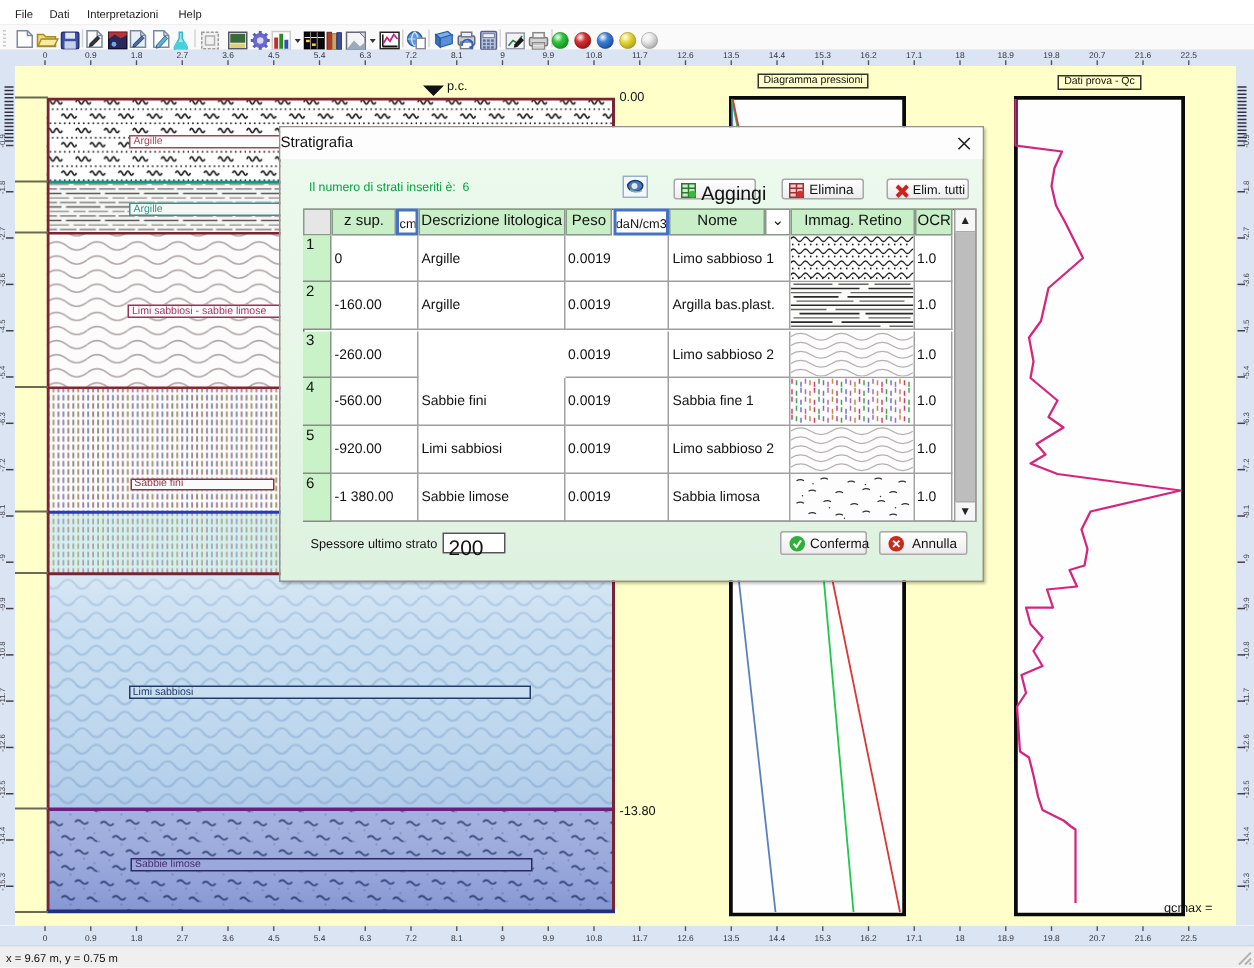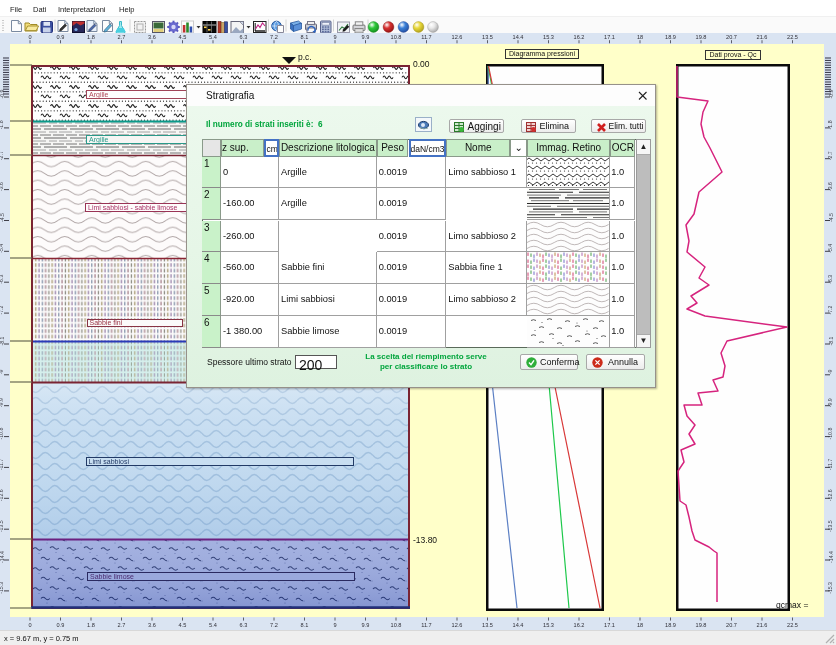--- a/index.html
+++ b/index.html
@@ -497,35 +497,35 @@
     <text x="792.5" y="10.2" font-size="5.6" text-anchor="middle" fill="#303038" font-family="Liberation Sans">22.5</text>
   </svg>
 <div class="abs" style="left:0;top:630px;width:836px;height:15px;background:#efefef;border-top:1px solid #d8d8d8;font-size:7.5px;color:#111">
 <span class="abs" style="left:4px;top:3px">x = 9.67 m, y = 0.75 m</span>
 <svg class="abs" style="right:1px;top:3px" width="10" height="10">
       <path d="M9,1 L1,9 M9,5 L5,9 M9,8 L8,9" stroke="#b0b0b0" stroke-width="1.2"></path>
     </svg>
 </div>
 <div class="abs" style="left:186px;top:84px;width:470px;height:304px;background:linear-gradient(180deg,#edf9ee 0%,#e6f6e7 55%,#def2e0 100%);border:1px solid #96918a;box-shadow:1px 1px 2px rgba(0,0,0,0.3)">
 <div class="abs" style="left:0;top:0;width:468px;height:21px;background:#fdfdfd;font-size:10px;color:#111">
-<span class="abs" style="left:19px;top:5px">Stratigrafia</span>
+<span class="abs" style="left:0;top:5px">Stratigrafia</span>
 <svg class="abs" style="left:450px;top:5px" width="12" height="12">
         <path d="M2,2 L9.5,9.5 M9.5,2 L2,9.5" stroke="#222" stroke-width="1.1"></path>
       </svg>
 </div>
-<div class="abs" style="left:19px;top:35px;font-size:8.2px;font-weight:bold;color:#00a53c">Il numero di strati inseriti è:&nbsp; 6</div>
+<div class="abs" style="left:19px;top:35px;font-size:8.2px;font-weight:normal;color:#00a53c">Il numero di strati inseriti è:&nbsp; 6</div>
 
 <div class="abs" style="left:228px;top:32px;width:17px;height:15px;background:#f4f8fb;border:1px solid #9ab0c8">
 <svg width="15" height="13">
         <ellipse cx="7.5" cy="6" rx="5" ry="3.6" fill="#4a7ab8" stroke="#1a3a6a"></ellipse>
         <circle cx="7" cy="6" r="2" fill="#dce8f8"></circle>
         <path d="M4,8.5 q4,2.5 8,0.5" stroke="#8aa" fill="none"></path>
       </svg>
 </div>
-<div class="abs" style="left:261.5px;top:33.5px;width:55px;height:14px;background:linear-gradient(#ffffff,#ececec);border:1px solid #a8a8a8;border-radius:2px;font-size:10px;color:#111">
+<div class="abs" style="left:261.5px;top:33.5px;width:55px;height:14px;background:linear-gradient(#ffffff,#ececec);border:1px solid #a8a8a8;border-radius:2px;font-size:13px;color:#111">
       <svg class="abs" style="left:4px;top:2.5px" width="10" height="10">
         <rect x="0.5" y="0.5" width="9" height="9" fill="#cfe8cf" stroke="#2a7a2a"></rect>
         <line x1="0.5" y1="3.5" x2="9.5" y2="3.5" stroke="#2a7a2a"></line>
         <line x1="0.5" y1="6.5" x2="9.5" y2="6.5" stroke="#2a7a2a"></line>
         <line x1="5" y1="0.5" x2="5" y2="9.5" stroke="#2a7a2a"></line>
         <circle cx="7.5" cy="7.5" r="2.4" fill="#3ab83a"></circle>
       </svg>
       <span class="abs" style="left:18px;top:1px;white-space:nowrap">Aggingi</span>
     </div>
 <div class="abs" style="left:333.5px;top:33.5px;width:55px;height:14px;background:linear-gradient(#ffffff,#ececec);border:1px solid #a8a8a8;border-radius:2px;font-size:9px;color:#111">
@@ -539,21 +539,21 @@
       <span class="abs" style="left:18px;top:1px;white-space:nowrap">Elimina</span>
     </div>
 <div class="abs" style="left:403.5px;top:33.5px;width:55px;height:14px;background:linear-gradient(#ffffff,#ececec);border:1px solid #a8a8a8;border-radius:2px;font-size:8.5px;color:#111">
       <svg class="abs" style="left:4px;top:2.5px" width="11" height="11">
         <path d="M2,2 L9,9 M9,2 L2,9" stroke="#d02020" stroke-width="2.6"></path>
       </svg>
       <span class="abs" style="left:17px;top:1px;white-space:nowrap">Elim. tutti</span>
     </div>
 <div class="abs" style="left:15px;top:53.5px;width:448.9px;height:209.5px;background:#fff;border:1px solid #5a6a5a"></div>
     <div class="abs" style="left:15px;top:53.5px;width:19px;height:18.0px;background:#e6e6e6;border:1px solid #8a9a8a;font-size:10px;text-align:center;line-height:16px;color:#111;overflow:hidden"></div>
-    <div class="abs" style="left:34px;top:53.5px;width:43.400000000000006px;height:18.0px;background:#c9efc9;border:1px solid #8a9a8a;font-size:10px;line-height:16px;color:#111;overflow:hidden">z sup.</div>
+    <div class="abs" style="left:34px;top:53.5px;width:43.400000000000006px;height:18.0px;background:#c9efc9;border:1px solid #8a9a8a;font-size:10px;text-align:center;line-height:16px;color:#111;overflow:hidden">z sup.</div>
     <div class="abs" style="left:77.4px;top:53.5px;width:14.599999999999994px;height:18.0px;background:#fff;border:2px solid #4472c4;font-size:8.5px;text-align:center;line-height:16px;color:#111;overflow:hidden">cm</div>
     <div class="abs" style="left:92px;top:53.5px;width:97.69999999999999px;height:18.0px;background:#c9efc9;border:1px solid #8a9a8a;font-size:10px;text-align:center;line-height:16px;color:#111;overflow:hidden">Descrizione litologica</div>
     <div class="abs" style="left:189.7px;top:53.5px;width:31.80000000000001px;height:18.0px;background:#c9efc9;border:1px solid #8a9a8a;font-size:10px;text-align:center;line-height:16px;color:#111;overflow:hidden">Peso</div>
     <div class="abs" style="left:221.5px;top:53.5px;width:37.80000000000001px;height:18.0px;background:#fff;border:2px solid #4472c4;font-size:8.5px;text-align:center;line-height:16px;color:#111;overflow:hidden">daN/cm3</div>
     <div class="abs" style="left:259.3px;top:53.5px;width:63.89999999999998px;height:18.0px;background:#c9efc9;border:1px solid #8a9a8a;font-size:10px;text-align:center;line-height:16px;color:#111;overflow:hidden">Nome Aggingi</div>
     <div class="abs" style="left:323.2px;top:53.5px;width:16.80000000000001px;height:18.0px;background:#fff;border:1px solid #8a9a8a;font-size:10px;text-align:center;line-height:16px;color:#111;overflow:hidden">⌄</div>
     <div class="abs" style="left:340px;top:53.5px;width:83.30000000000001px;height:18.0px;background:#c9efc9;border:1px solid #8a9a8a;font-size:10px;text-align:center;line-height:16px;color:#111;overflow:hidden">Immag. Retino</div>
     <div class="abs" style="left:423.3px;top:53.5px;width:25.099999999999966px;height:18.0px;background:#c9efc9;border:1px solid #8a9a8a;font-size:10px;text-align:center;line-height:16px;color:#111;overflow:hidden">OCR</div>
     <div class="abs" style="left:15px;top:71.5px;width:19px;height:31.900000000000006px;background:#c9f2c9;border-right:1px solid #8a9a8a;border-bottom:1px solid #8a8a8a;font-size:10px;color:#111;padding:1px 0 0 2px">1</div>
     <div class="abs" style="left:34px;top:71.5px;width:58px;height:31.900000000000006px;border-right:1px solid #a0a0a0;border-bottom:1px solid #a0a0a0;font-size:9.3px;color:#111;padding:10px 0 0 2px;white-space:nowrap;overflow:hidden">0</div>
@@ -649,20 +649,21 @@
           <circle cx="77.5" cy="14" r="0.6"></circle>
           <circle cx="77.5" cy="22" r="0.6"></circle>
           <circle cx="77.5" cy="28.5" r="0.6"></circle>
         </g>
       </svg></div>
     <div class="abs" style="left:423.3px;top:71.5px;width:25.099999999999966px;height:31.900000000000006px;border-right:1px solid #a0a0a0;border-bottom:1px solid #a0a0a0;font-size:9.3px;color:#111;padding:10px 0 0 1px;white-space:nowrap;overflow:hidden">1.0</div>
     <div class="abs" style="left:15px;top:103.4px;width:19px;height:32.099999999999994px;background:#c9f2c9;border-right:1px solid #8a9a8a;border-bottom:1px solid #8a8a8a;font-size:10px;color:#111;padding:1px 0 0 2px">2</div>
     <div class="abs" style="left:34px;top:103.4px;width:58px;height:32.099999999999994px;border-right:1px solid #a0a0a0;border-bottom:1px solid #a0a0a0;font-size:9.3px;color:#111;padding:10px 0 0 2px;white-space:nowrap;overflow:hidden">-160.00</div>
     <div class="abs" style="left:92px;top:103.4px;width:97.69999999999999px;height:32.099999999999994px;border-right:1px solid #a0a0a0;border-bottom:1px solid #a0a0a0;font-size:9.3px;color:#111;padding:10px 0 0 2px;white-space:nowrap;overflow:hidden">Argille</div>
     <div class="abs" style="left:189.7px;top:103.4px;width:69.60000000000002px;height:32.099999999999994px;border-right:1px solid #a0a0a0;border-bottom:1px solid #a0a0a0;font-size:9.3px;color:#111;padding:10px 0 0 2px;white-space:nowrap;overflow:hidden">0.0019</div>
+    <div class="abs" style="left:259.3px;top:103.4px;width:80.69999999999999px;height:32.099999999999994px;border-right:1px solid #a0a0a0;border-bottom:1px solid #a0a0a0;font-size:9.3px;color:#111;padding:10px 0 0 2px;white-space:nowrap;overflow:hidden">Argilla bas.plast.</div>
     <div class="abs" style="left:340px;top:103.4px;width:83.30000000000001px;height:32.099999999999994px;border-right:1px solid #a0a0a0;border-bottom:1px solid #a0a0a0;overflow:hidden"><svg width="82" height="31" viewBox="0 0 82 31" preserveAspectRatio="none">
         <rect width="82" height="31" fill="#fbfbf9"></rect>
 <g stroke="#666" stroke-width="0.9" fill="none">
 <path d="M2,1.5 h26 M32,1.5 h20 M56,1.5 h24"></path>
 <path d="M0,7.1 h34 M40,7.1 h42"></path>
 <path d="M4,12.7 h38 M46,12.7 h30"></path>
 <path d="M0,18.3 h24 M30,18.3 h52"></path>
 <path d="M2,23.9 h44 M52,23.9 h28"></path>
 <path d="M0,29.5 h60 M66,29.5 h16"></path>
 </g>
@@ -739,20 +740,21 @@
 <path d="M0,15.5 q6.8,-4.5 13.6,0 t13.6,0 t13.6,0 t13.6,0 t13.6,0 t13.6,0"></path>
 <path d="M0,21.5 q6.8,-4.5 13.6,0 t13.6,0 t13.6,0 t13.6,0 t13.6,0 t13.6,0"></path>
 <path d="M0,27.5 q6.8,-4.5 13.6,0 t13.6,0 t13.6,0 t13.6,0 t13.6,0 t13.6,0"></path>
 </g>
       </svg></div>
     <div class="abs" style="left:423.3px;top:198.8px;width:25.099999999999966px;height:32.099999999999994px;border-right:1px solid #a0a0a0;border-bottom:1px solid #a0a0a0;font-size:9.3px;color:#111;padding:10px 0 0 1px;white-space:nowrap;overflow:hidden">1.0</div>
     <div class="abs" style="left:15px;top:230.9px;width:19px;height:32.099999999999994px;background:#c9f2c9;border-right:1px solid #8a9a8a;border-bottom:1px solid #8a8a8a;font-size:10px;color:#111;padding:1px 0 0 2px">6</div>
     <div class="abs" style="left:34px;top:230.9px;width:58px;height:32.099999999999994px;border-right:1px solid #a0a0a0;border-bottom:1px solid #a0a0a0;font-size:9.3px;color:#111;padding:10px 0 0 2px;white-space:nowrap;overflow:hidden">-1 380.00</div>
     <div class="abs" style="left:92px;top:230.9px;width:97.69999999999999px;height:32.099999999999994px;border-right:1px solid #a0a0a0;border-bottom:1px solid #a0a0a0;font-size:9.3px;color:#111;padding:10px 0 0 2px;white-space:nowrap;overflow:hidden">Sabbie limose</div>
     <div class="abs" style="left:189.7px;top:230.9px;width:69.60000000000002px;height:32.099999999999994px;border-right:1px solid #a0a0a0;border-bottom:1px solid #a0a0a0;font-size:9.3px;color:#111;padding:10px 0 0 2px;white-space:nowrap;overflow:hidden">0.0019</div>
+    <div class="abs" style="left:259.3px;top:230.9px;width:80.69999999999999px;height:32.099999999999994px;border-right:1px solid #a0a0a0;border-bottom:1px solid #a0a0a0;font-size:9.3px;color:#111;padding:10px 0 0 2px;white-space:nowrap;overflow:hidden">Sabbia limosa</div>
     <div class="abs" style="left:340px;top:230.9px;width:83.30000000000001px;height:32.099999999999994px;border-right:1px solid #a0a0a0;border-bottom:1px solid #a0a0a0;overflow:hidden"><svg width="82" height="31" viewBox="0 0 82 31" preserveAspectRatio="none">
         <rect width="82" height="31" fill="#fdfdfd"></rect>
 <g stroke="#333" fill="none" stroke-width="0.8">
 <path d="M4,4.5 q2.5,-1.6 5,0 M20,3.5 q2.5,-1.6 5,0 M38,5.5 q2.5,-1.6 5,0 M56,3.5 q2.5,-1.6 5,0 M72,5.5 q2.5,-1.6 5,0"></path>
 <path d="M12,11.5 q2.5,-1.6 5,0 M30,12.5 q2.5,-1.6 5,0 M48,10.5 q2.5,-1.6 5,0 M66,12.5 q2.5,-1.6 5,0"></path>
 <path d="M4,19.5 q2.5,-1.6 5,0 M22,18.5 q2.5,-1.6 5,0 M40,20.5 q2.5,-1.6 5,0 M58,18.5 q2.5,-1.6 5,0 M74,20.5 q2.5,-1.6 5,0"></path>
 <path d="M12,26.5 q2.5,-1.6 5,0 M30,27.5 q2.5,-1.6 5,0 M48,25.5 q2.5,-1.6 5,0 M66,27.5 q2.5,-1.6 5,0"></path>
 </g>
 <g fill="#333">
           <circle cx="15" cy="6.5" r="0.5"></circle>
@@ -764,21 +766,20 @@
           <circle cx="36" cy="29.5" r="0.5"></circle>
         </g>
       </svg></div>
     <div class="abs" style="left:423.3px;top:230.9px;width:25.099999999999966px;height:32.099999999999994px;border-right:1px solid #a0a0a0;border-bottom:1px solid #a0a0a0;font-size:9.3px;color:#111;padding:10px 0 0 1px;white-space:nowrap;overflow:hidden">1.0</div>
     <div class="abs" style="left:448.9px;top:53.5px;width:15px;height:209.5px;background:#bdbdbd;border:1px solid #9a9a9a">
 <div class="abs" style="left:0;top:0;width:13px;height:15px;background:#f6f6f6;border-bottom:1px solid #aaa;text-align:center;font-size:8px;color:#222;line-height:14px">▲</div>
 <div class="abs" style="left:0;bottom:0;width:13px;height:13px;background:#f6f6f6;border-top:1px solid #aaa;text-align:center;font-size:8px;color:#222;line-height:12px">▼</div>
 </div>
 <div class="abs" style="left:20px;top:272px;font-size:8.5px;color:#111">Spessore ultimo strato</div>
 <div class="abs" style="left:108px;top:270px;width:42px;height:14px;background:#fff;border:1px solid #555;font-size:14px;padding:1px 0 0 3px;color:#111">200</div>
-<div class="abs" style="left:174px;top:267px;width:130px;text-align:center;font-size:8px;font-weight:bold;color:#00a53c;line-height:10px">La scelta del riempimento serve per classificare lo strato</div>
 <div class="abs" style="left:333px;top:268.5px;width:58px;height:16px;background:linear-gradient(#ffffff,#ececec);border:1px solid #a8a8a8;border-radius:2px;font-size:9px;color:#111">
       <svg class="abs" style="left:5px;top:2.5px" width="11" height="11">
         <circle cx="5.5" cy="5.5" r="5.2" fill="#2fae3a"></circle>
         <path d="M3,5.5 l2,2.2 3-4.4" stroke="#fff" stroke-width="1.4" fill="none"></path>
       </svg>
       <span class="abs" style="left:19px;top:2px;white-space:nowrap">Conferma</span>
     </div>
 <div class="abs" style="left:399px;top:268.5px;width:59px;height:16px;background:linear-gradient(#ffffff,#ececec);border:1px solid #a8a8a8;border-radius:2px;font-size:9px;color:#111">
       <svg class="abs" style="left:5px;top:2.5px" width="11" height="11">
         <circle cx="5.5" cy="5.5" r="5.2" fill="#cc2a1a"></circle>

